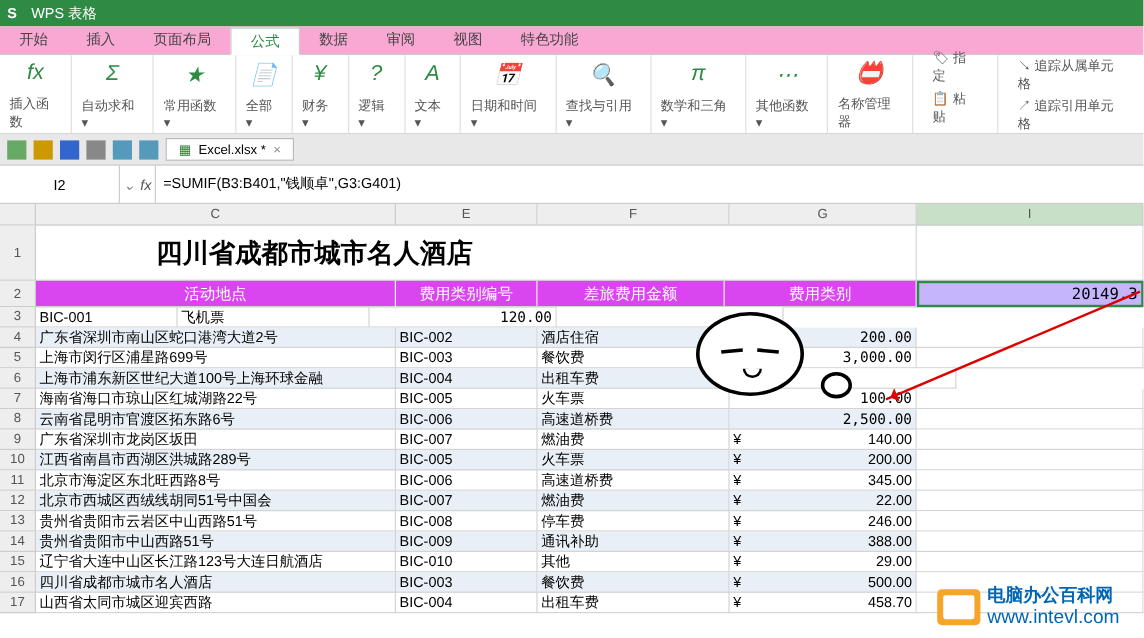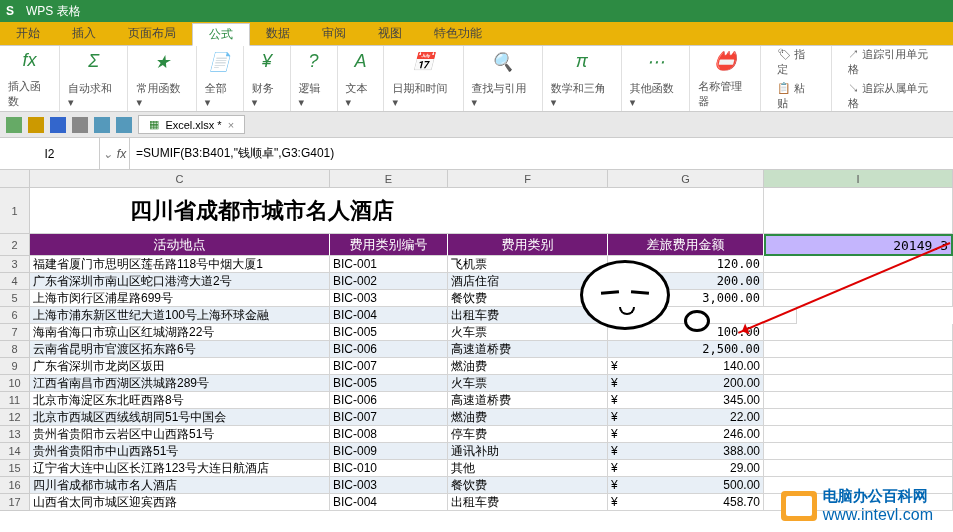--- a/index.html
+++ b/index.html
@@ -1,21 +1,21 @@
 <!DOCTYPE html>
 <html><head>
 <meta charset="utf-8">
 <style>
 * { margin: 0; padding: 0; box-sizing: border-box; font-family: "Microsoft YaHei", SimSun, sans-serif; }
 body { width: 953px; height: 532px; background: #fff; overflow: hidden; font-size: 12px; position: relative; }
 
 .titlebar { height: 22px; background: #2d8b43; color: #fff; display: flex; align-items: center; padding: 0 6px; }
 .titlebar .logo { font-weight: bold; margin-right: 12px; }
 
-.menubar { height: 24px; background: #eab308; display: flex; align-items: center; border-bottom: 1px solid #ccc; }
+.menubar { height: 24px; background: #f9a8d4; display: flex; align-items: center; border-bottom: 1px solid #ccc; }
 .menubar .tab { padding: 0 16px; height: 100%; display: flex; align-items: center; cursor: pointer; color: #444; }
 .menubar .tab.active { background: #fff; color: #2d8b43; border: 1px solid #ccc; border-bottom: 1px solid #fff; position: relative; top: 1px; }
 
 .ribbon { height: 66px; background: #fff; border-bottom: 1px solid #ccc; display: flex; }
 .rgroup { display: flex; flex-direction: column; align-items: center; padding: 2px 8px; border-right: 1px solid #e0e0e0; justify-content: center; }
 .rgroup .icon { width: 28px; height: 28px; display: flex; align-items: center; justify-content: center; font-style: italic; font-size: 18px; color: #2d8b43; }
 .rgroup .lbl { font-size: 11px; color: #555; margin-top: 6px; }
 .ribbon-right { margin-left: auto; display: flex; }
 .ritem { display: flex; align-items: center; gap: 4px; padding: 2px 8px; font-size: 11px; color: #555; }
 
@@ -39,21 +39,21 @@
 .gridrow.h1 { height: 46px; }
 .gridrow.h2 { height: 22px; }
 .rowhead { width: 30px; background: #eee; border-right: 1px solid #ccc; border-bottom: 1px solid #ccc; font-size: 11px; color: #555; display: flex; align-items: center; justify-content: center; }
 .cell { border-right: 1px solid #d4d4d4; border-bottom: 1px solid #d4d4d4; padding: 0 3px; font-size: 12px; display: flex; align-items: center; overflow: hidden; white-space: nowrap; }
 .cell.num { justify-content: flex-end; font-family: Consolas, monospace; }
 .cell.cny { justify-content: space-between; font-family: Consolas, monospace; }
 
 .title-row .cell { border-right: 1px solid #d4d4d4; }
 .title-text { font-size: 22px; font-weight: bold; font-family: "Microsoft YaHei"; padding-left: 100px; }
 
-.hrow .cell { background: #701a75; color: #fff; text-align: center; justify-content: center; border-right: 1px solid #fff; font-size: 13px; }
+.hrow .cell { background: #d946ef; color: #fff; text-align: center; justify-content: center; border-right: 1px solid #fff; font-size: 13px; }
 .hrow .cell.col-I { background: #c4b5fd; color: #000; border: 2px solid #2d8b43; font-size: 13px; justify-content: flex-end; font-family: Consolas, monospace; }
 
 .drow:nth-child(even) .cell:not(.col-I) { background: #e8eff6; }
 .drow .cell.col-I { background: #fff; }
 
 .arrow { position: absolute; top: 242px; left: 720px; width: 230px; height: 2px; background: #d00; transform: rotate(-23deg); transform-origin: right center; }
 .arrow::before { content: ""; position: absolute; left: -2px; top: -5px; border: 6px solid transparent; border-right-color: #d00; }
 
 .emoji { position: absolute; top: 260px; left: 580px; width: 120px; height: 110px; }
 .emoji .face { width: 90px; height: 70px; background: #fff; border: 3px solid #000; border-radius: 50%; position: relative; }
@@ -133,27 +133,27 @@
       <div class="rgroup">
         <div class="icon">⋯</div>
         <div class="lbl">其他函数 ▾</div>
       </div>
     </div>
   <div class="ribbon-right" id="ribbon-right">
       <div class="rgroup">
         <div class="icon">📛</div>
         <div class="lbl">名称管理器</div>
       </div>
-      <div style="display: flex; flex-direction: column; justify-content: center; padding: 4px 8px; border-right: 1px solid rgb(224, 224, 224);">
+      <div style="display: flex; flex-direction: column; justify-content: flex-end; padding: 4px 8px; border-right: 1px solid rgb(224, 224, 224);">
         <div class="ritem">🏷 指定</div>
         <div class="ritem">📋 粘贴</div>
       </div>
       <div style="display: flex; flex-direction: column; justify-content: center; padding: 4px 8px;">
+        <div class="ritem">↘ 追踪从属单元格</div>
         <div class="ritem">↗ 追踪引用单元格</div>
-        <div class="ritem">↘ 追踪从属单元格</div>
       </div>
     </div>
 </div>
 
 <div class="docbar">
   <span class="dicon" style="background:#6a6"></span>
   <span class="dicon" style="background:#c90"></span>
   <span class="dicon" style="background:#36c"></span>
   <span class="dicon" style="background:#888"></span>
   <span class="dicon" style="background:#59b"></span>
@@ -191,29 +191,28 @@
     <div class="cell col-C title-text" style="width:460px;border-right:none">四川省成都市城市名人酒店</div>
     <div class="cell" style="width:118px;border-right:none"></div>
     <div class="cell col-G"></div>
     <div class="cell col-I"></div>
   </div>
 
   <div class="gridrow h2 hrow">
     <div class="rowhead">2</div>
     <div class="cell col-C">活动地点</div>
     <div class="cell col-E">费用类别编号</div>
+    <div class="cell col-G">差旅费用金额</div>
     <div class="cell col-F">费用类别</div>
-    <div class="cell col-G">差旅费用金额</div>
     <div class="cell col-I">20149.3</div>
   </div>
 
   <div id="datarows">
       <div class="gridrow drow">
         <div class="rowhead">3</div>
-        <div class="cell col-C">福建省厦门市思明区莲岳路118号中烟大厦1</div>
         <div class="cell col-E">BIC-001</div>
         <div class="cell col-F">飞机票</div>
         <div class="cell col-G num">120.00</div>
         <div class="cell col-I"></div>
       </div>
       <div class="gridrow drow">
         <div class="rowhead">4</div>
         <div class="cell col-C">广东省深圳市南山区蛇口港湾大道2号</div>
         <div class="cell col-E">BIC-002</div>
         <div class="cell col-F">酒店住宿</div>

